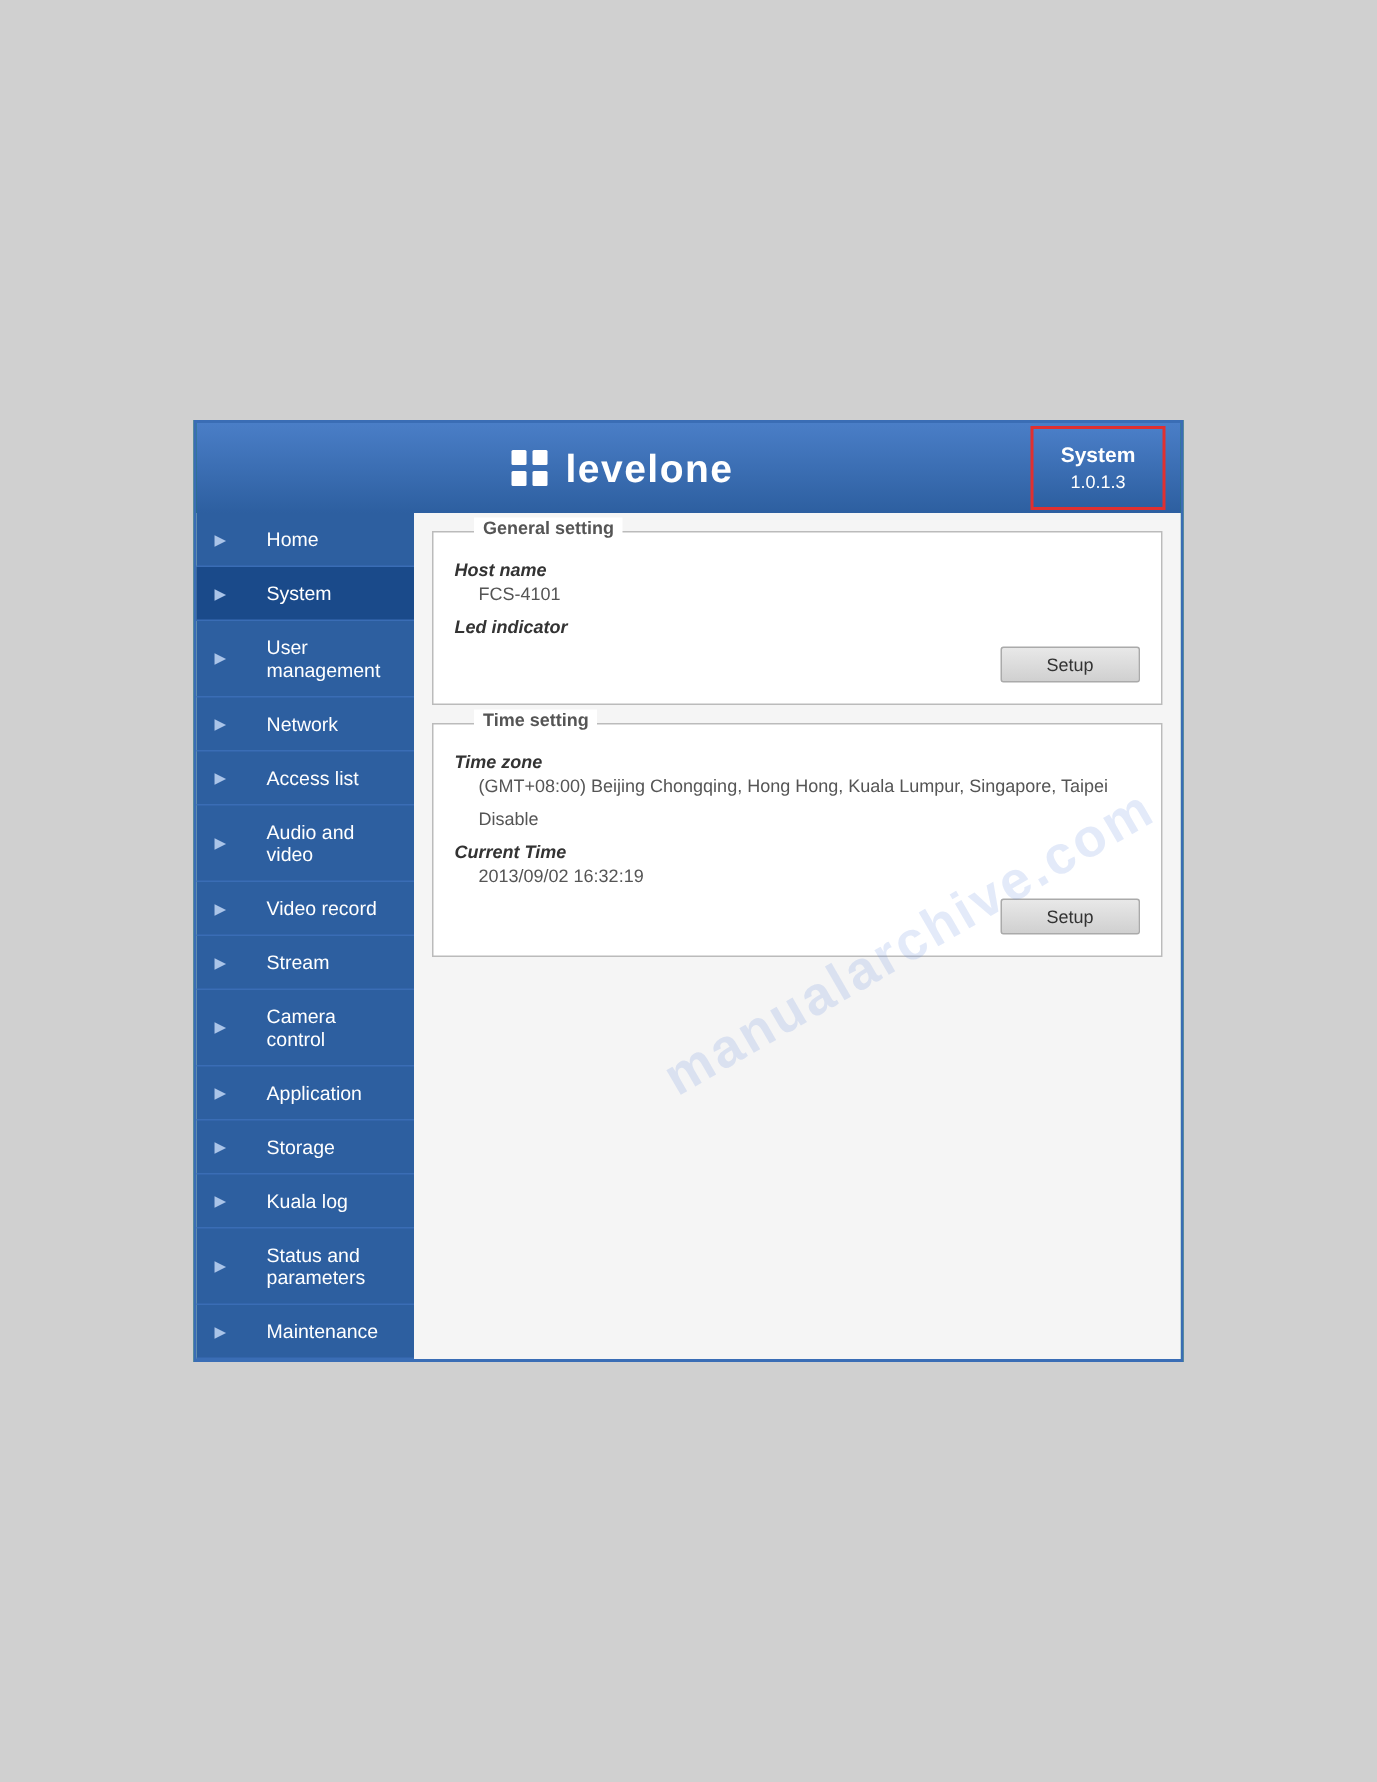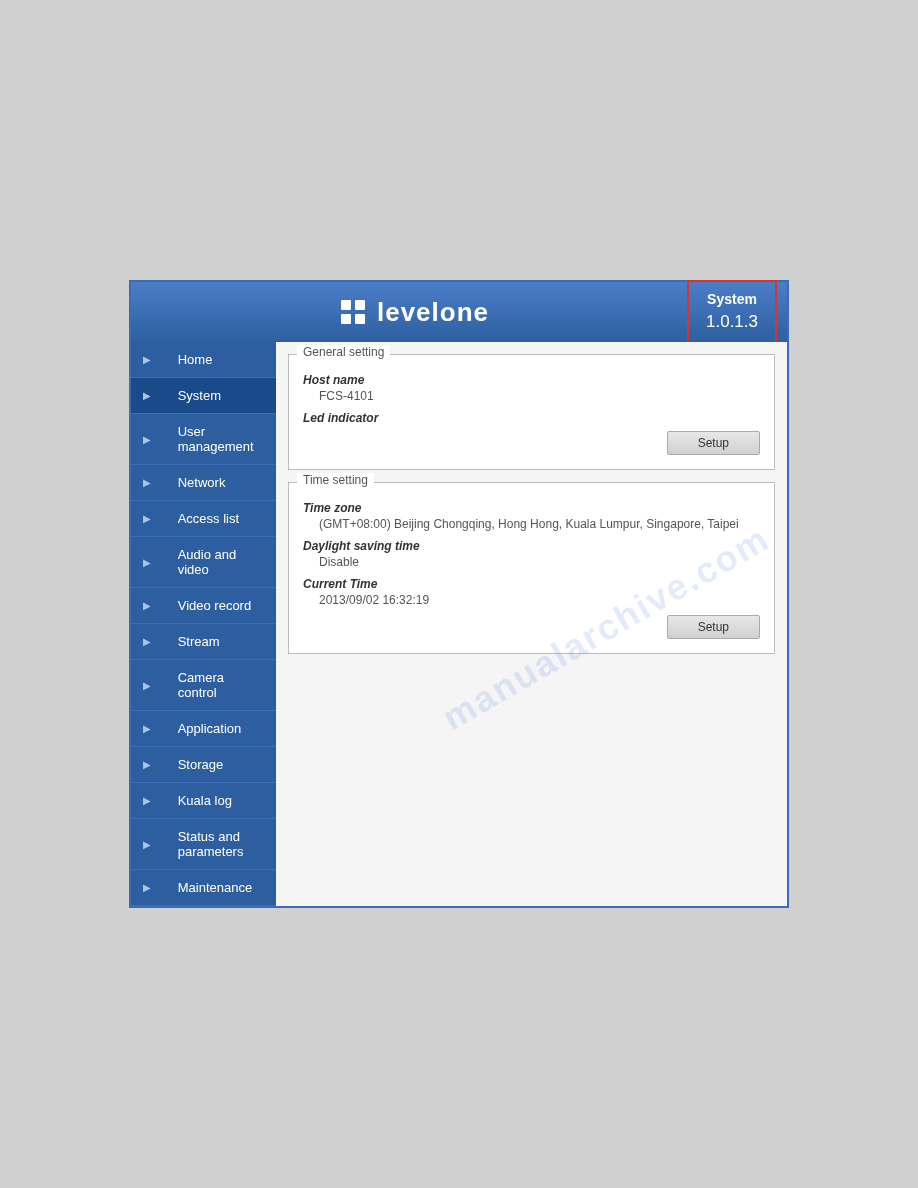--- a/index.html
+++ b/index.html
@@ -69,21 +69,21 @@
       padding: 8px 14px;
       min-width: 90px;
       font-size: 13px;
       line-height: 1.4;
     }
     .system-badge .sys-title {
       font-size: 14px;
       font-weight: bold;
     }
     .system-badge .sys-version {
-      font-size: 17px;
+      font-size: 12px;
     }
     
     .main-layout {
       display: flex;
       background: #fff;
     }
     
     .sidebar {
       width: 145px;
       background: #2d5fa0;
@@ -120,25 +120,25 @@
     }
     .section-box {
       border: 1px solid #bbb;
       background: #fff;
       margin-bottom: 12px;
       position: relative;
     }
     .section-title {
       position: absolute;
       top: -10px;
-      left: 8px;
+      left: 27px;
       background: #fff;
       padding: 0 6px;
       font-size: 12px;
-      font-weight: normal;
+      font-weight: bold;
       color: #555;
     }
     .section-content {
       padding: 18px 14px 14px 14px;
     }
     .field-label {
       font-size: 12px;
       font-weight: bold;
       color: #333;
       margin-bottom: 2px;
@@ -280,21 +280,20 @@
               <button class="setup-btn">Setup</button>
             </div>
           </div>
         </div>
 
         <div class="section-box">
           <span class="section-title">Time setting</span>
           <div class="section-content">
             <div class="field-label">Time zone</div>
             <div class="field-value">(GMT+08:00) Beijing Chongqing, Hong Hong, Kuala Lumpur, Singapore, Taipei</div>
-            <div class="field-label">Daylight saving time</div>
             <div class="field-value">Disable</div>
             <div class="field-label">Current Time</div>
             <div class="field-value">2013/09/02 16:32:19</div>
             <div class="setup-btn-row">
               <button class="setup-btn">Setup</button>
             </div>
           </div>
         </div>
       </div>
     </div>

